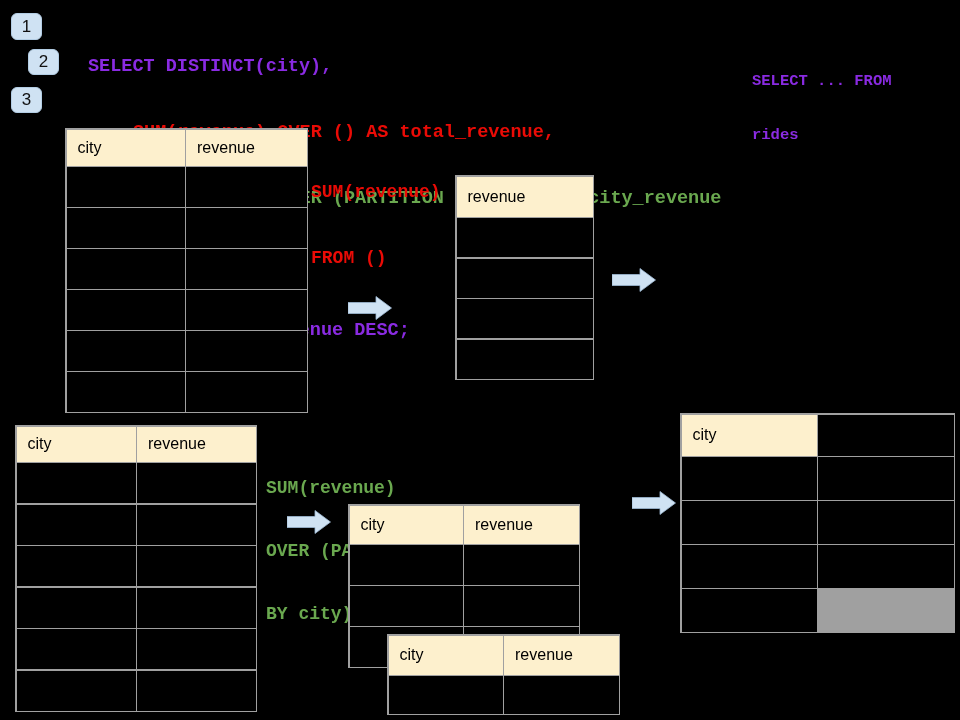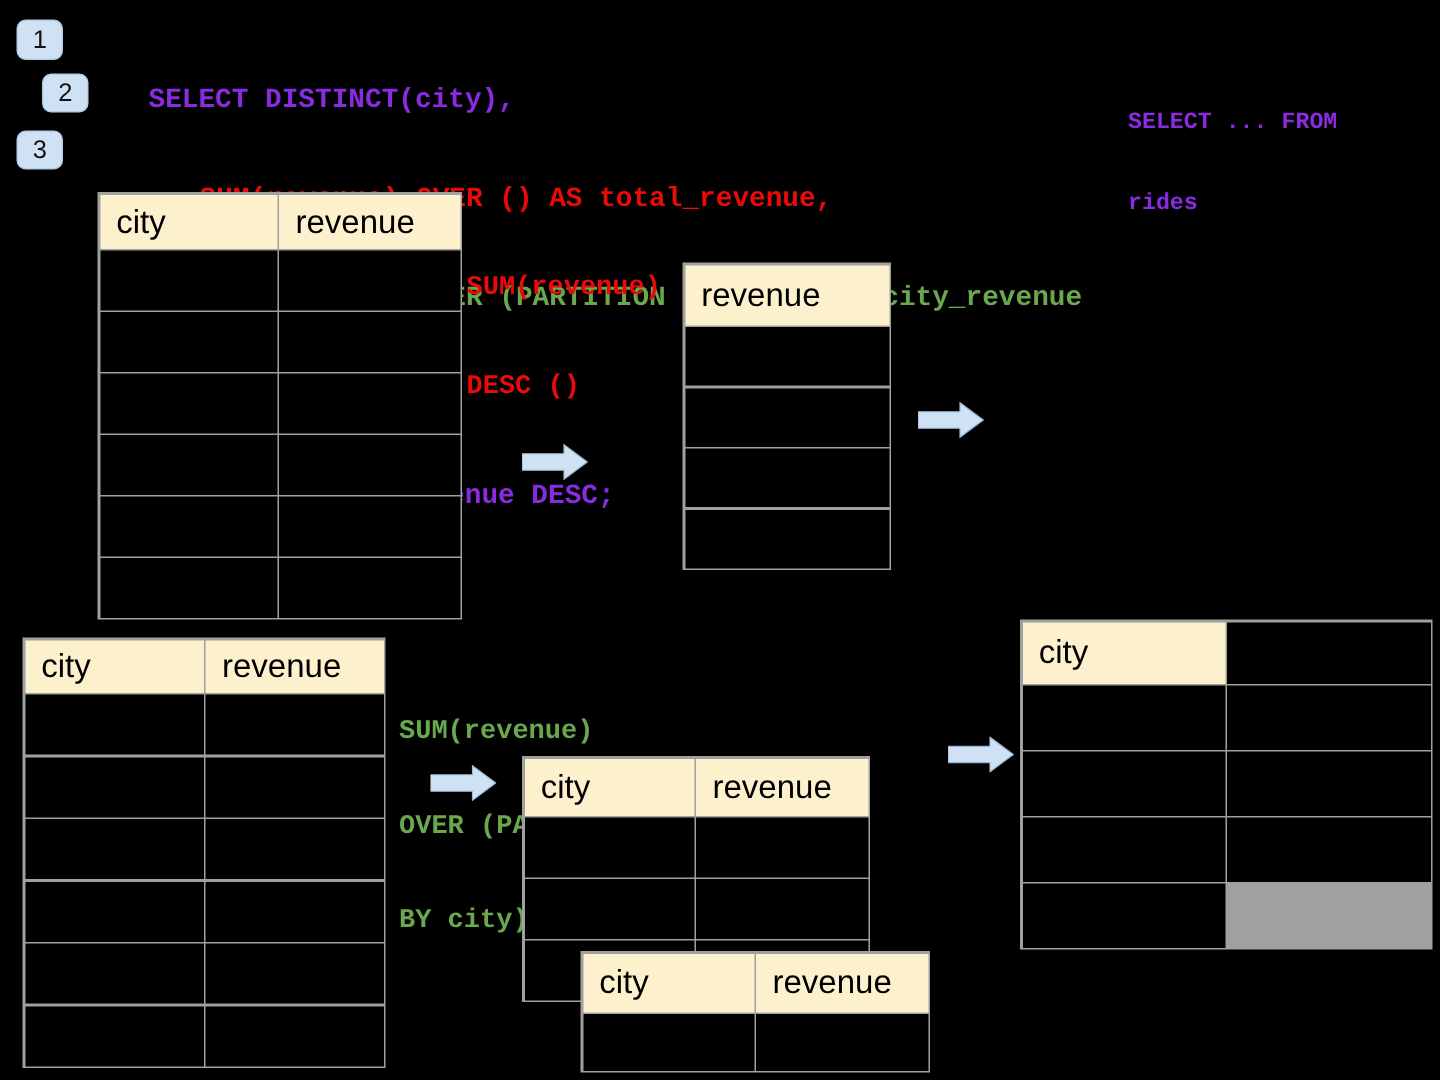--- a/index.html
+++ b/index.html
@@ -5,38 +5,38 @@
   html,body{margin:0;padding:0;background:#000;}
   #stage{position:relative;width:960px;height:720px;background:#000;overflow:hidden;
          font-family:"Liberation Sans",sans-serif;}
 
   
   .code{font-family:"Liberation Mono",monospace;font-weight:bold;white-space:pre;}
   .c-purple{color:#8a2be2;}
   .c-red{color:#ea0b06;}
   .c-green{color:#6aa84f;}
   #sql-block{position:absolute;left:88px;top:12px;font-size:18.5px;line-height:22px;}
-  #sql-block .l1{margin-left:11px;}
+  #sql-block .l1{margin-left:0;}
   #sql-block .l2,#sql-block .l3{margin-left:45px;}
   #sql-block .l4,#sql-block .l5{margin-left:22px;}
   #side-code{position:absolute;left:752px;top:36px;font-size:15.5px;line-height:18px;}
   #ann-total{position:absolute;left:311px;top:137px;font-size:18px;line-height:22px;}
   #ann-partition{position:absolute;left:266px;top:436px;font-size:18px;line-height:21px;}
 
   
   .badge{position:absolute;background:#cfe2f3;border:1px solid #b3cde4;border-radius:6px;
          display:flex;align-items:center;justify-content:center;
          font-size:17px;color:#111;}
   #badge-1{left:11px;top:13px;width:29px;height:25px;}
   #badge-2{left:28px;top:49px;width:29px;height:24px;}
   #badge-3{left:11px;top:87px;width:29px;height:24px;}
 
   
   .tbl{position:absolute;display:grid;background:#a0a0a0;padding:1.5px;gap:1.5px;}
-  .tbl .th{background:#fdf0cd;color:#000;font-size:22px;
+  .tbl .th{background:#fdf0cd;color:#000;font-size:16px;
            display:flex;align-items:center;padding-left:11px;}
   .tbl .td{background:#000;}
 
   #tbl-source-top{left:65px;top:128px;width:240px;
       grid-template-columns:118px 1fr;grid-template-rows:36px repeat(6,39.5px);}
   #tbl-total{left:455px;top:175px;width:136px;
       grid-template-columns:1fr;grid-template-rows:40px repeat(4,39px);}
   #tbl-source-bottom{left:15px;top:425px;width:239px;
       grid-template-columns:119px 1fr;grid-template-rows:35px repeat(6,40px);}
   #tbl-partition-input{left:348px;top:504px;width:229px;
@@ -76,21 +76,21 @@
     <div class="l5 c-purple">ORDER by city_revenue DESC;</div>
   </div>
 
   <div id="side-code" class="code c-purple">
     <div>SELECT ... FROM</div>
     <div>rides</div>
   </div>
 
   <div id="ann-total" class="code c-red">
     <div>SUM(revenue)</div>
-    <div>DESC ()</div>
+    <div>FROM ()</div>
   </div>
 
   <div id="ann-partition" class="code c-green">
     <div>SUM(revenue)</div>
     <div>OVER (PARTITION</div>
     <div>BY city)</div>
   </div>
 
   <div class="tbl" id="tbl-source-top">
     <div class="th">city</div>

